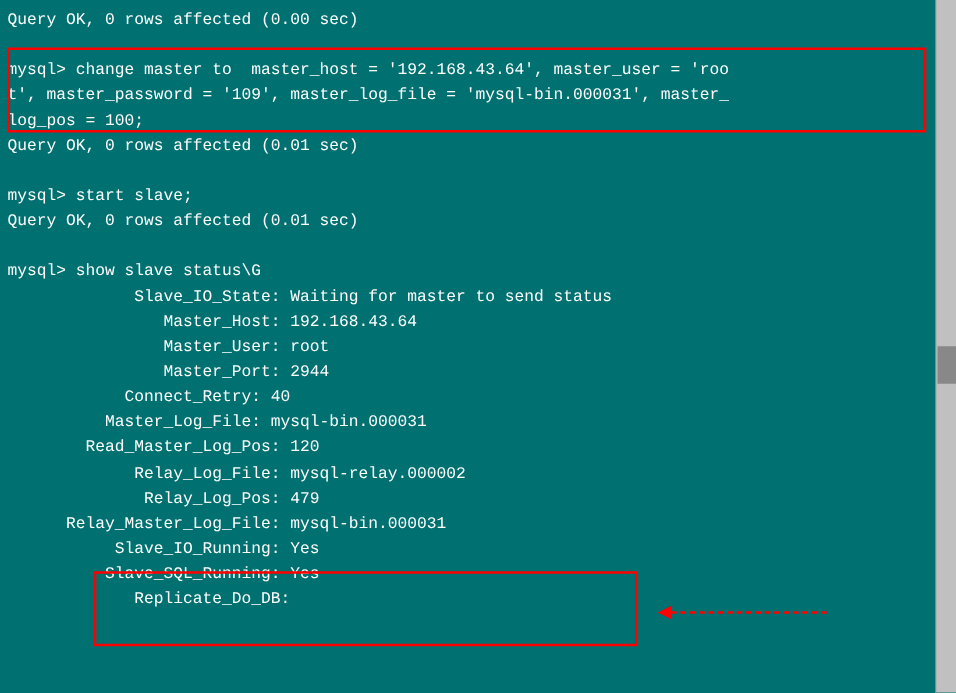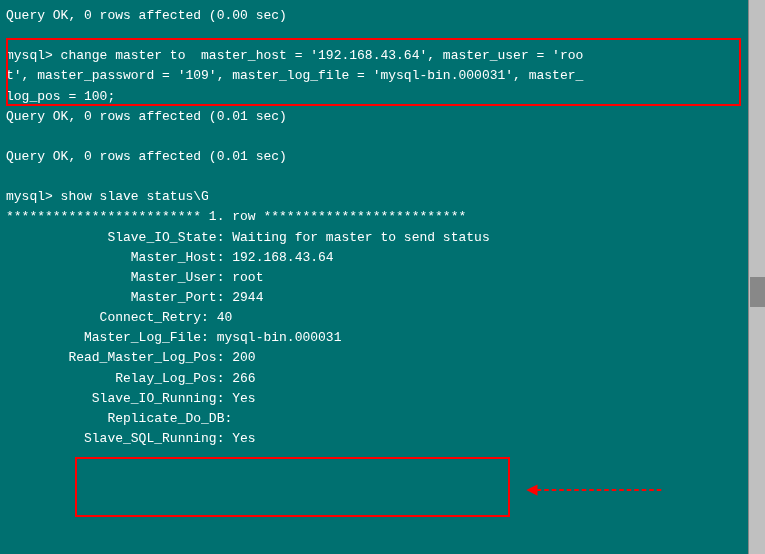--- a/index.html
+++ b/index.html
@@ -75,35 +75,37 @@
 
 <div class="terminal">
   <div>
     <div class="line">Query OK, 0 rows affected (0.00 sec)</div>
     <div class="line">&nbsp;</div>
     <div class="line">mysql&gt; change master to  master_host = '192.168.43.64', master_user = 'roo</div>
     <div class="line">t', master_password = '109', master_log_file = 'mysql-bin.000031', master_</div>
     <div class="line">log_pos = 100;</div>
     <div class="line">Query OK, 0 rows affected (0.01 sec)</div>
     <div class="line">&nbsp;</div>
+    <div class="line">mysql&gt; start slave;</div>
     <div class="line">Query OK, 0 rows affected (0.01 sec)</div>
     <div class="line">&nbsp;</div>
     <div class="line">mysql&gt; show slave status\G</div>
-    <div class="line">************************* 1. row **************************</div>
     <div class="line">             Slave_IO_State: Waiting for master to send status</div>
     <div class="line">                Master_Host: 192.168.43.64</div>
     <div class="line">                Master_User: root</div>
     <div class="line">                Master_Port: 2944</div>
     <div class="line">            Connect_Retry: 40</div>
     <div class="line">          Master_Log_File: mysql-bin.000031</div>
-    <div class="line">        Read_Master_Log_Pos: 200</div>
-    <div class="line">              Relay_Log_Pos: 266</div>
+    <div class="line">        Read_Master_Log_Pos: 120</div>
+    <div class="line">             Relay_Log_File: mysql-relay.000002</div>
+    <div class="line">              Relay_Log_Pos: 479</div>
+    <div class="line">      Relay_Master_Log_File: mysql-bin.000031</div>
     <div class="line">           Slave_IO_Running: Yes</div>
+    <div class="line">          Slave_SQL_Running: Yes</div>
     <div class="line">             Replicate_Do_DB:</div>
-    <div class="line">          Slave_SQL_Running: Yes</div>
   </div>
 
   <div class="highlight-box box-top"></div>
 
   <div class="highlight-box box-bottom"></div>
 
   <svg class="arrow-annotation" viewBox="0 0 200 40" xmlns="http://www.w3.org/2000/svg">
 
     <line x1="195" y1="20" x2="20" y2="20" stroke="red" stroke-width="2.5" stroke-dasharray="6,4" marker-end="url(#arrowhead)"></line>
     <defs>

